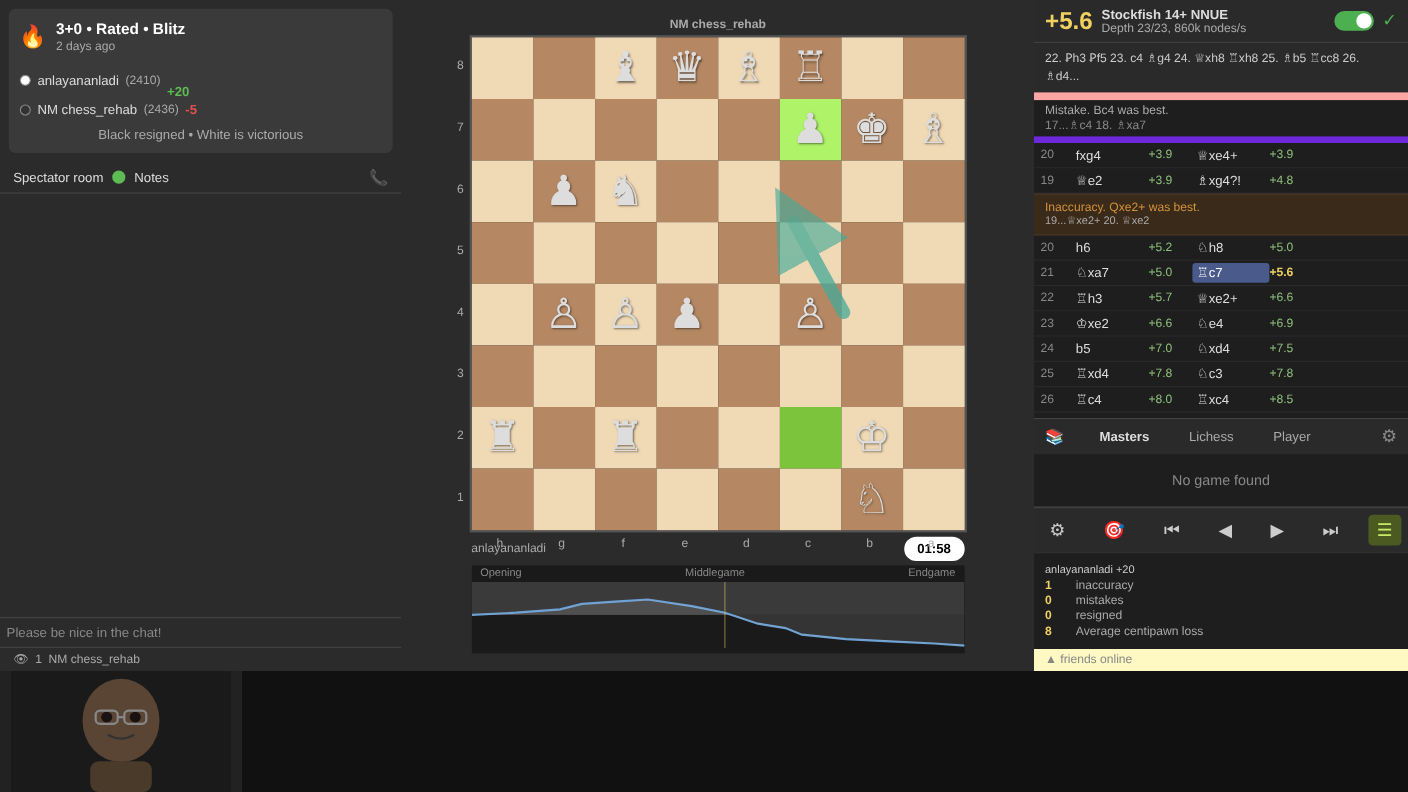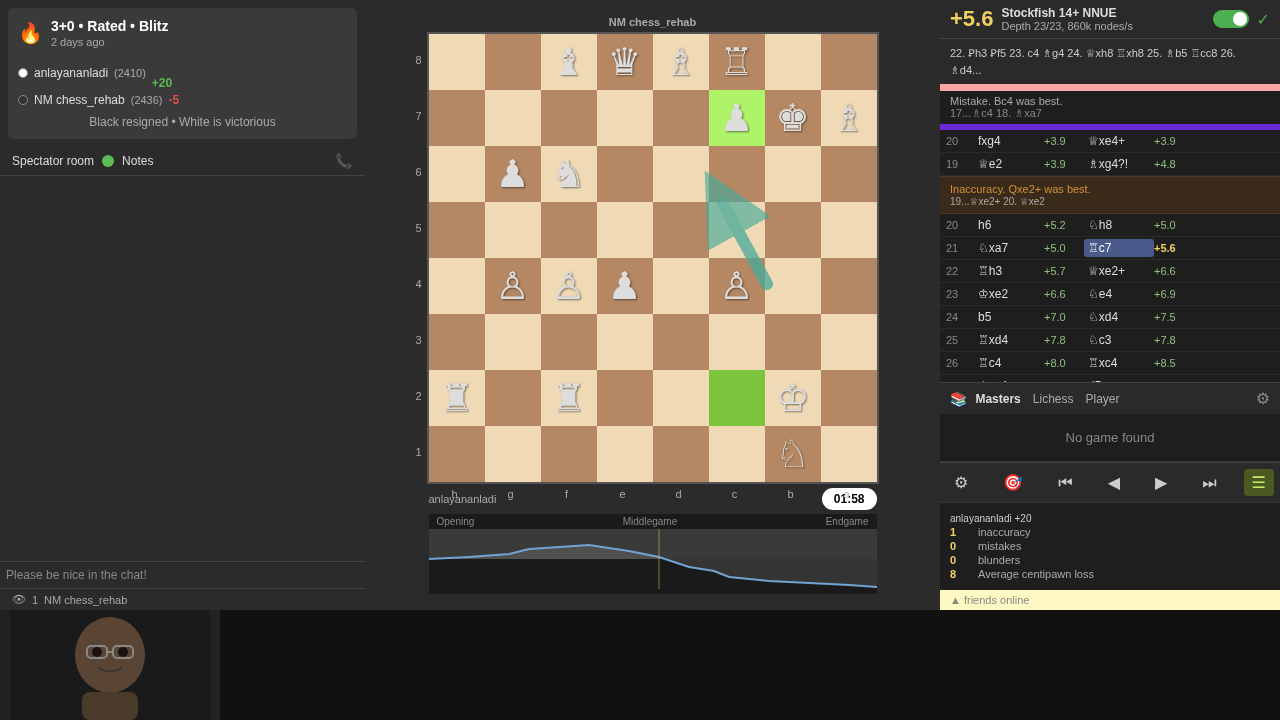--- a/index.html
+++ b/index.html
@@ -91,21 +91,21 @@
     .move-black { width: 70px; color: #ddd; padding: 2px 4px; }
     .move-eval-b { width: 40px; color: #8ec07c; font-size: 11px; }
     .move-row.highlighted .move-black { background: #4a5a8a; border-radius: 3px; color: #fff; }
     .move-eval-b.highlight-val { color: #f0d060; font-weight: bold; }
 
     .inaccuracy-bar { background: #3a2a1a; padding: 6px 10px; font-size: 11px; color: #d4913a; border-top: 1px solid #4a3a2a; border-bottom: 1px solid #4a3a2a; }
 
     .db-section { background: #2a2a2a; padding: 6px 10px; display: flex; align-items: center; gap: 8px; border-top: 1px solid #444; }
     .db-icon { color: #4caf50; font-size: 14px; }
     .db-tabs { display: flex; gap: 12px; flex: 1; }
-    .db-tab { font-size: 12px; color: #aaa; cursor: pointer; }
+    .db-tab { font-size: 12px; color: #aaa; cursor: pointer; margin-left: 24px; }
     .db-tab.active { color: #ddd; font-weight: bold; }
     .db-settings { color: #888; cursor: pointer; }
 
     .no-game { text-align: center; padding: 16px; font-size: 13px; color: #888; border-bottom: 1px solid #333; }
 
     .controls-bar { background: #2a2a2a; padding: 6px; display: flex; align-items: center; justify-content: space-between; border-top: 1px solid #444; }
     .control-btn { background: none; border: none; color: #ccc; cursor: pointer; padding: 4px 8px; font-size: 16px; border-radius: 3px; }
     .control-btn.green { color: #c8e86a; background: #4a5a20; border-radius: 4px; }
 
     .stats-section { padding: 8px 10px; font-size: 11px; border-top: 1px solid #333; }
@@ -463,21 +463,21 @@
       <div class="stat-row">
         <span class="stat-num">1</span>
         <span class="stat-label">inaccuracy</span>
       </div>
       <div class="stat-row">
         <span class="stat-num">0</span>
         <span class="stat-label">mistakes</span>
       </div>
       <div class="stat-row">
         <span class="stat-num">0</span>
-        <span class="stat-label">blunders</span>
+        <span class="stat-label">resigned</span>
       </div>
       <div class="stat-row">
         <span class="stat-num">8</span>
         <span class="stat-label">Average centipawn loss</span>
       </div>
     </div>
 
     <div class="friends-bar">
       <span>▲ friends online</span>
     </div>

